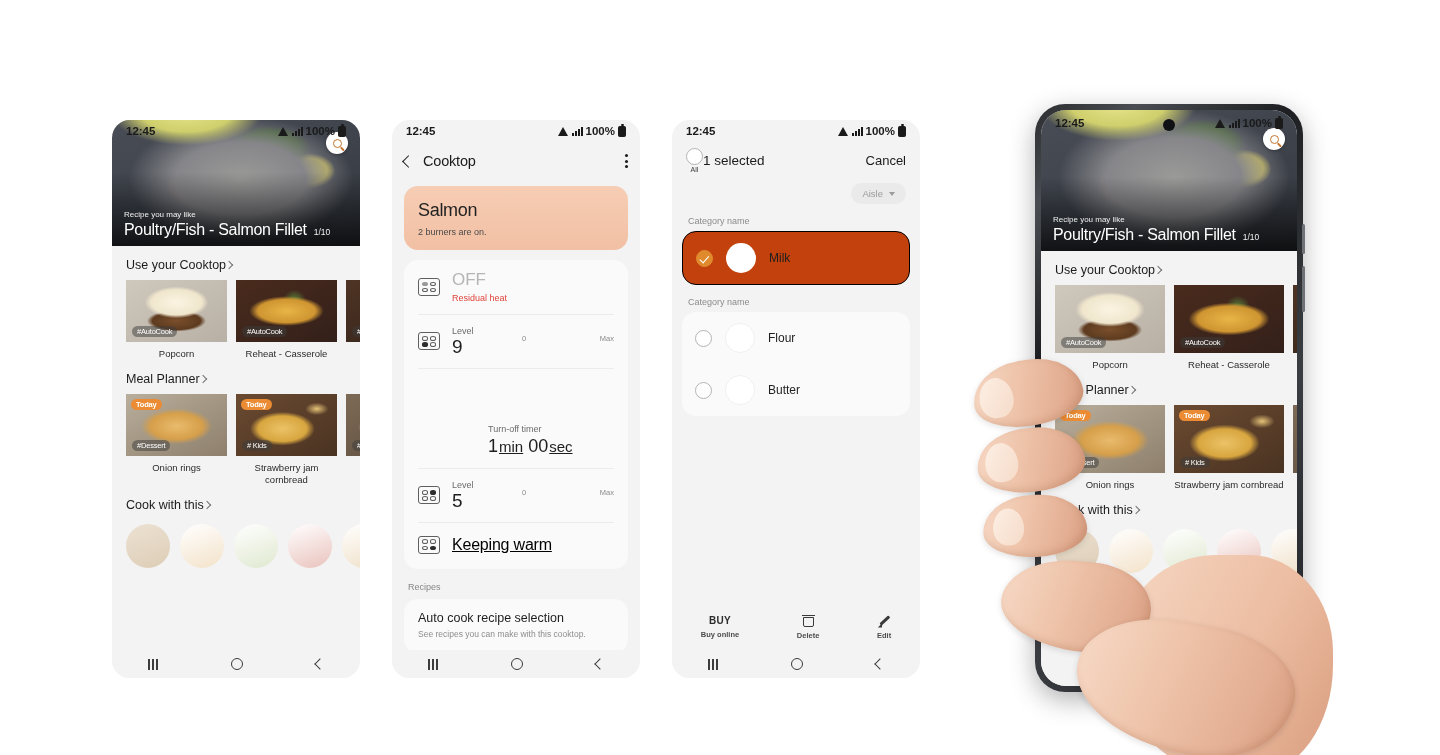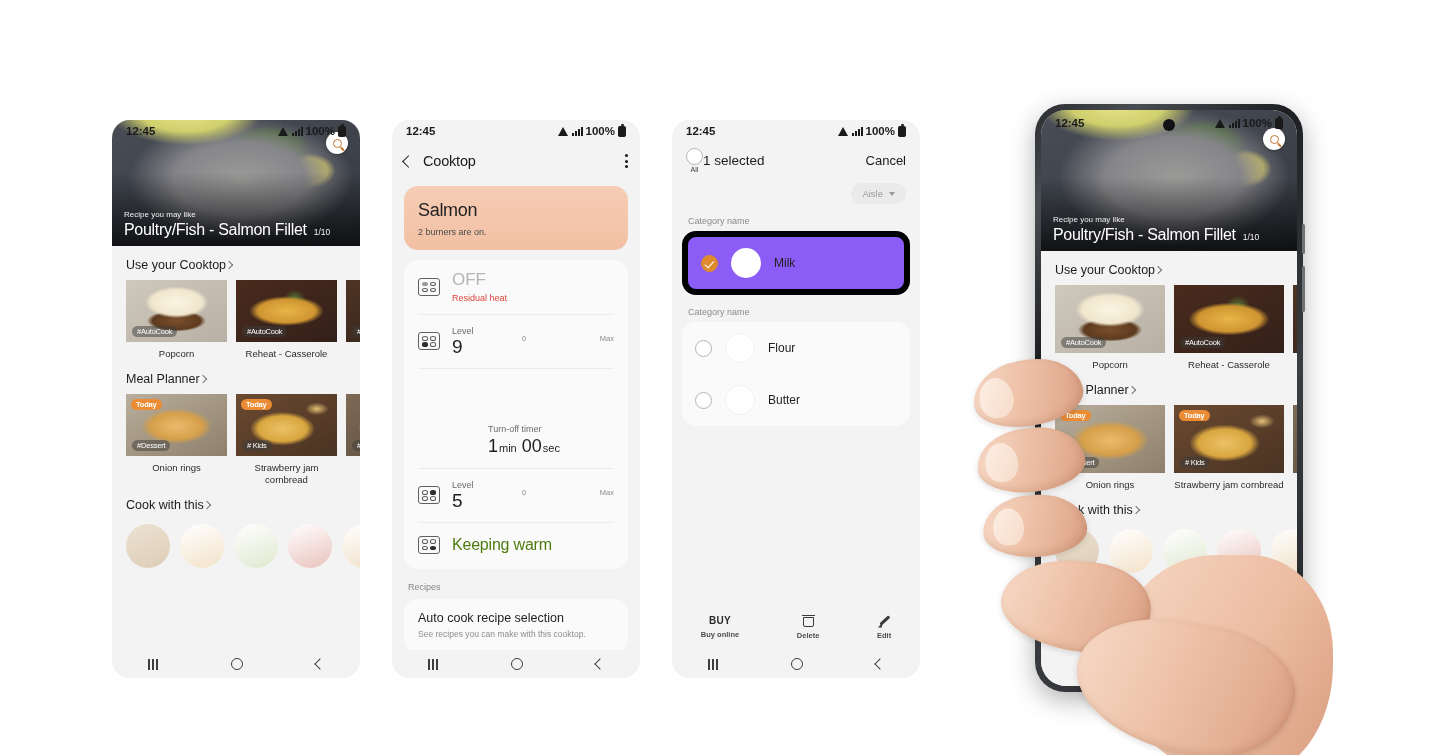--- a/index.html
+++ b/index.html
@@ -153,22 +153,22 @@
   .lvl-lab { font-size: 9px; color: #6b6b6b; }
   .lvl-num { font-size: 19px; color: #1e1e1e; line-height: 1.05; margin-top: 1px; }
   .slider { flex: 1; }
   .sl-scale { display:flex; justify-content:space-between; font-size: 7.5px; color:#8a8a8a; margin-bottom: 6px; }
   .sl-track { height: 5px; border-radius: 3px; background: #f7d9c5; position: relative; overflow:hidden; }
   .sl-fill { position:absolute; left:0; top:0; bottom:0; border-radius:3px; background:#e1752c; }
   .timer-row { padding: 11px 0 11px 70px; border-top: 1px solid #ececec; }
   .timer-lab { font-size: 9px; color:#6b6b6b;margin-top:44px; }
   .timer-val { margin-top: 2px; color:#1e1e1e; }
   .timer-val .big { font-size: 18px; }
-  .timer-val .sm { font-size: 11px; margin: 0 5px 0 1px; }
-  .keep-t { font-size: 16px; color:#4d7c0f; font-weight:400; letter-spacing:-.2px; }
+  .timer-val .sm { font-size: 15px; margin: 0 5px 0 1px; text-decoration: underline; }
+  .keep-t { font-size: 16px; color:#000000; font-weight:400; letter-spacing:-.2px;text-decoration:underline; }
   .sec-label { font-size: 9px; color:#868686; padding: 13px 4px 7px; }
   .recipe-card { background:#fafafa; border-radius: 14px; padding: 12px 14px 14px; }
   .recipe-t { font-size: 12.5px; color:#1e1e1e; }
   .recipe-s { font-size: 8.5px; color:#8d8d8d; margin-top: 4px; }
 
   
   .selbar { display:flex; align-items:center; padding: 6px 14px 0; }
   .all-wrap { display:flex; flex-direction:column; align-items:center; gap:1px; }
   .radio { width: 17px; height: 17px; border-radius: 50%; border: 1.6px solid #b4b4b4; background:#fff; flex:0 0 auto; }
   .radio.checked { background:#e08a2e; border-color:#e08a2e; position:relative; }
@@ -177,21 +177,21 @@
   .all-lab { font-size: 7px; color:#3a3a3a; }
   .sel-count { font-size: 13.5px; color:#1a1a1a; flex:1; }
   .cancel { font-size: 13px; color:#1a1a1a; font-weight:500; }
   .aisle-row { display:flex; justify-content:flex-end; padding: 10px 14px 0; }
   .aisle { display:flex; align-items:center; gap:6px; background:#eaeaea; color:#9b9b9b;
            font-size: 9.5px; border-radius: 14px; padding: 5px 11px; }
   .caret { width:0;height:0;border-left:3.5px solid transparent;border-right:3.5px solid transparent;
            border-top:4px solid #9b9b9b; display:block; }
   .cat-label { font-size: 9px; color:#8b8b8b; padding: 12px 16px 5px; }
   .grp { border-radius: 14px; overflow:hidden; margin: 0 10px; }
-  .grp.sel { background:#8b5cf6; border:6px solid #000000; }
+  .grp.sel { background:#c2410c; border:1px solid #000000; }
   .grp.plain { background:#fafafa; }
   .item { display:flex; align-items:center; gap: 13px; padding: 11px 13px; }
   .swatch { width: 30px; height: 30px; border-radius: 50%; background:#fff; flex:0 0 auto; }
   .grp.plain .swatch { background:#fff; border:1px solid #f0f0f0; }
   .item-name { font-size: 12px; color:#1f1f1f; }
   .bottombar { position:absolute; left:0; right:0; bottom: 28px; height: 46px;
                display:flex; align-items:center; justify-content:space-around; background:#f3f3f3; }
   .bb { display:flex; flex-direction:column; align-items:center; gap:4px; }
   .bb .lab { font-size: 7.5px; color:#4c4c4c;font-weight:bold; }
   .bb .buy { font-size: 10px; font-weight:bold; color:#2c2c2c; letter-spacing:.3px; }

